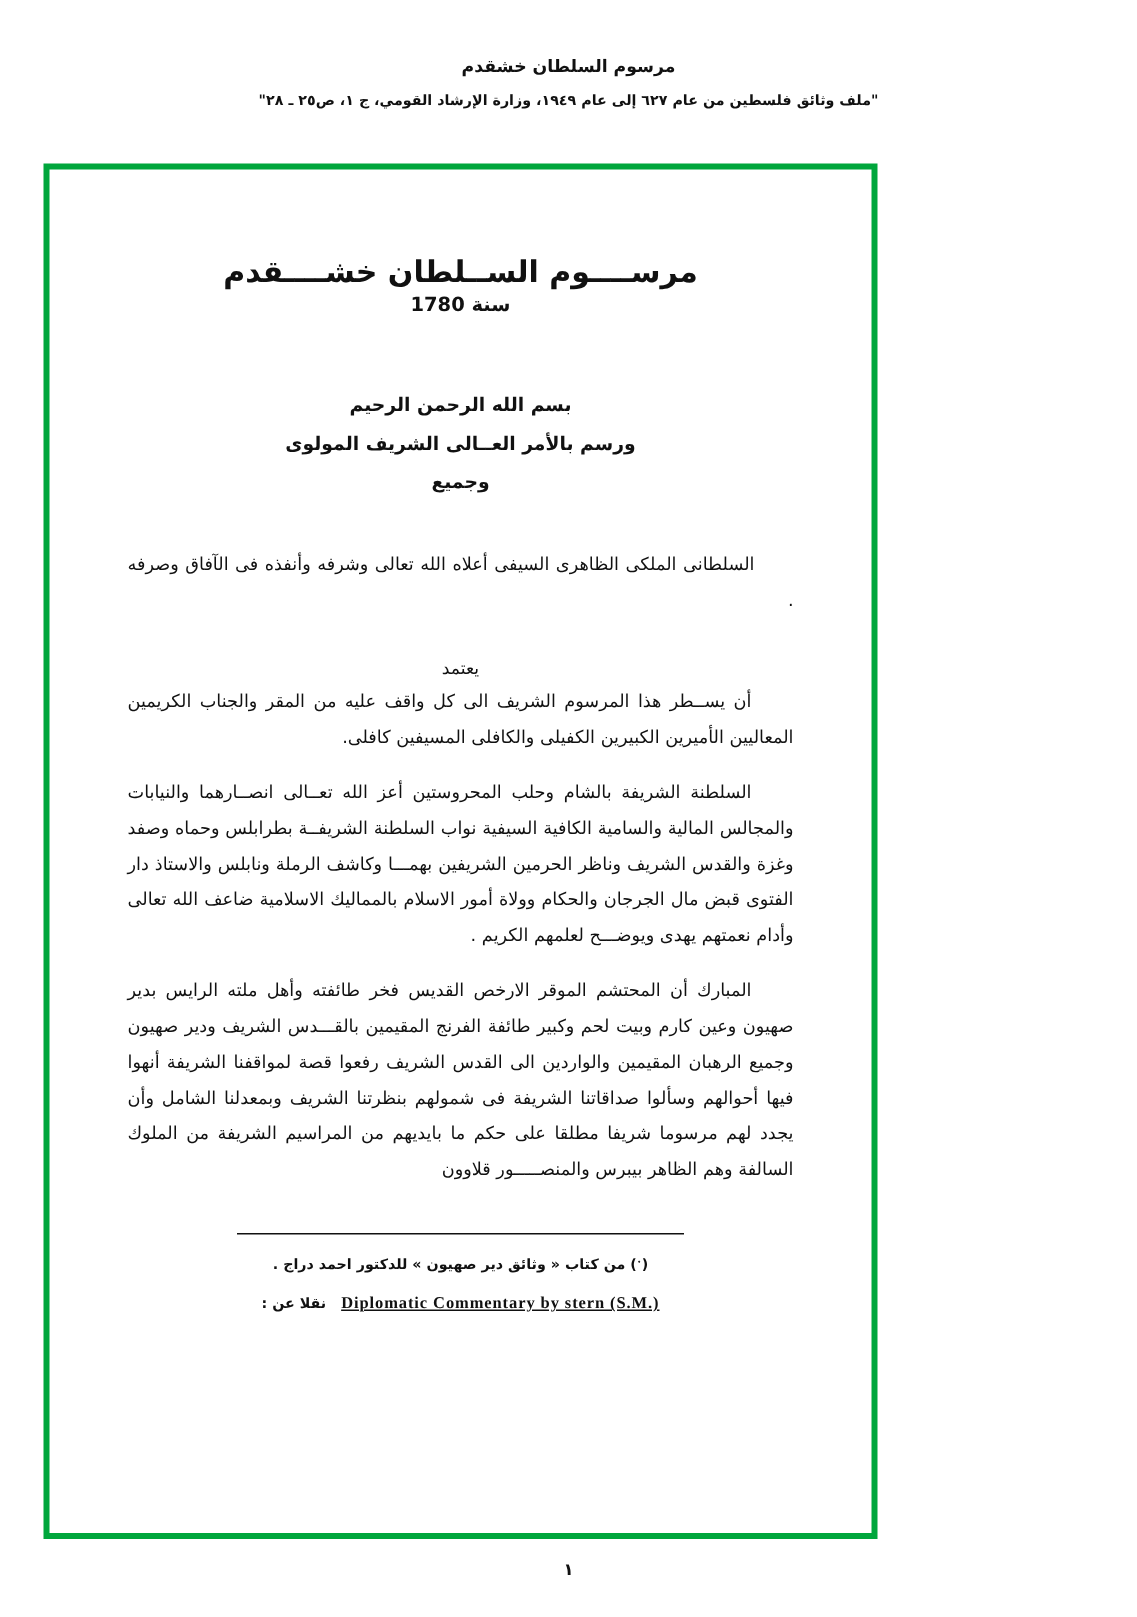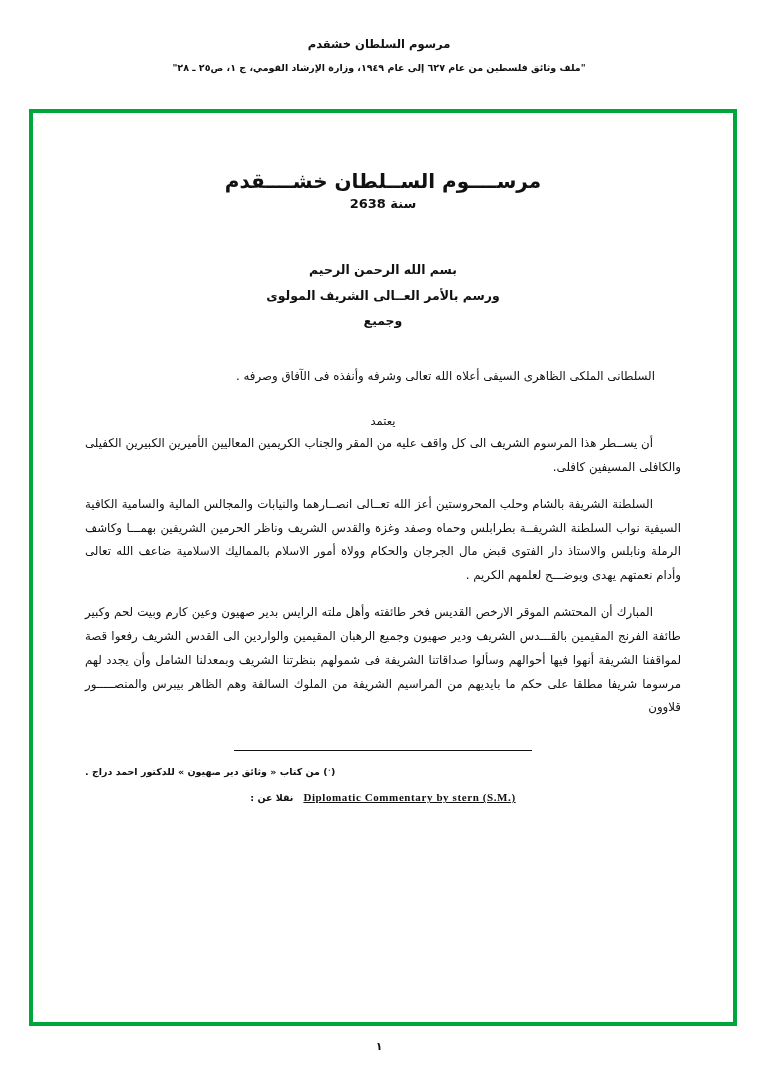--- a/index.html
+++ b/index.html
@@ -40,21 +40,21 @@
     color: #111;
     margin-top: 9px;
     line-height: 1.4;
   }
 
   
   .frame {
     position: absolute;
     left: 29px;
     top: 109px;
-    width: 708px;
+    width: 556px;
     height: 917px;
     border: 4px solid #00a63c;
     box-sizing: border-box;
     background: #ffffff;
   }
   .frame-inner {
     position: absolute;
     inset: 0;
     padding: 34px 52px 20px 52px;
     box-sizing: border-box;
@@ -131,21 +131,21 @@
   }
 
   
   .footnote-rule {
     width: 298px;
     height: 1px;
     background: #111;
     margin: 30px auto 0 auto;
   }
   .footnote {
-    text-align: left;
+    text-align: center;
     font-size: 9.5px;
     font-weight: bold;
     color: #111;
     margin-top: 12px;
     line-height: 1.9;
     letter-spacing: 0.2px;
   }
   .footnote-row {
     display: flex;
     flex-direction: row-reverse;
@@ -187,21 +187,21 @@
   <div class="doc-header">
     <div class="hdr-title">مرسوم السلطان خشقدم</div>
     <div class="hdr-source">"ملف وثائق فلسطين من عام ٦٢٧ إلى عام ١٩٤٩، وزارة الإرشاد القومي، ج ١، ص٢٥ ـ ٢٨"</div>
   </div>
 
   <div class="frame">
     <div class="frame-inner">
 
       <div class="main-title">مرســــوم الســلطان خشــــقدم</div>
 
-      <div class="sub-year">سنة 2638</div>
+      <div class="sub-year">سنة 1780</div>
 
       <div class="basmala">
         <div>بسم الله الرحمن الرحيم</div>
         <div>ورسم بالأمر العــالى الشريف المولوى</div>
         <div>وجميع</div>
       </div>
 
       <div class="body-block indent">السلطانى الملكى الظاهرى السيفى أعلاه الله تعالى وشرفه وأنفذه فى الآفاق وصرفه .</div>
 
       <div class="center-word">يعتمد</div>

